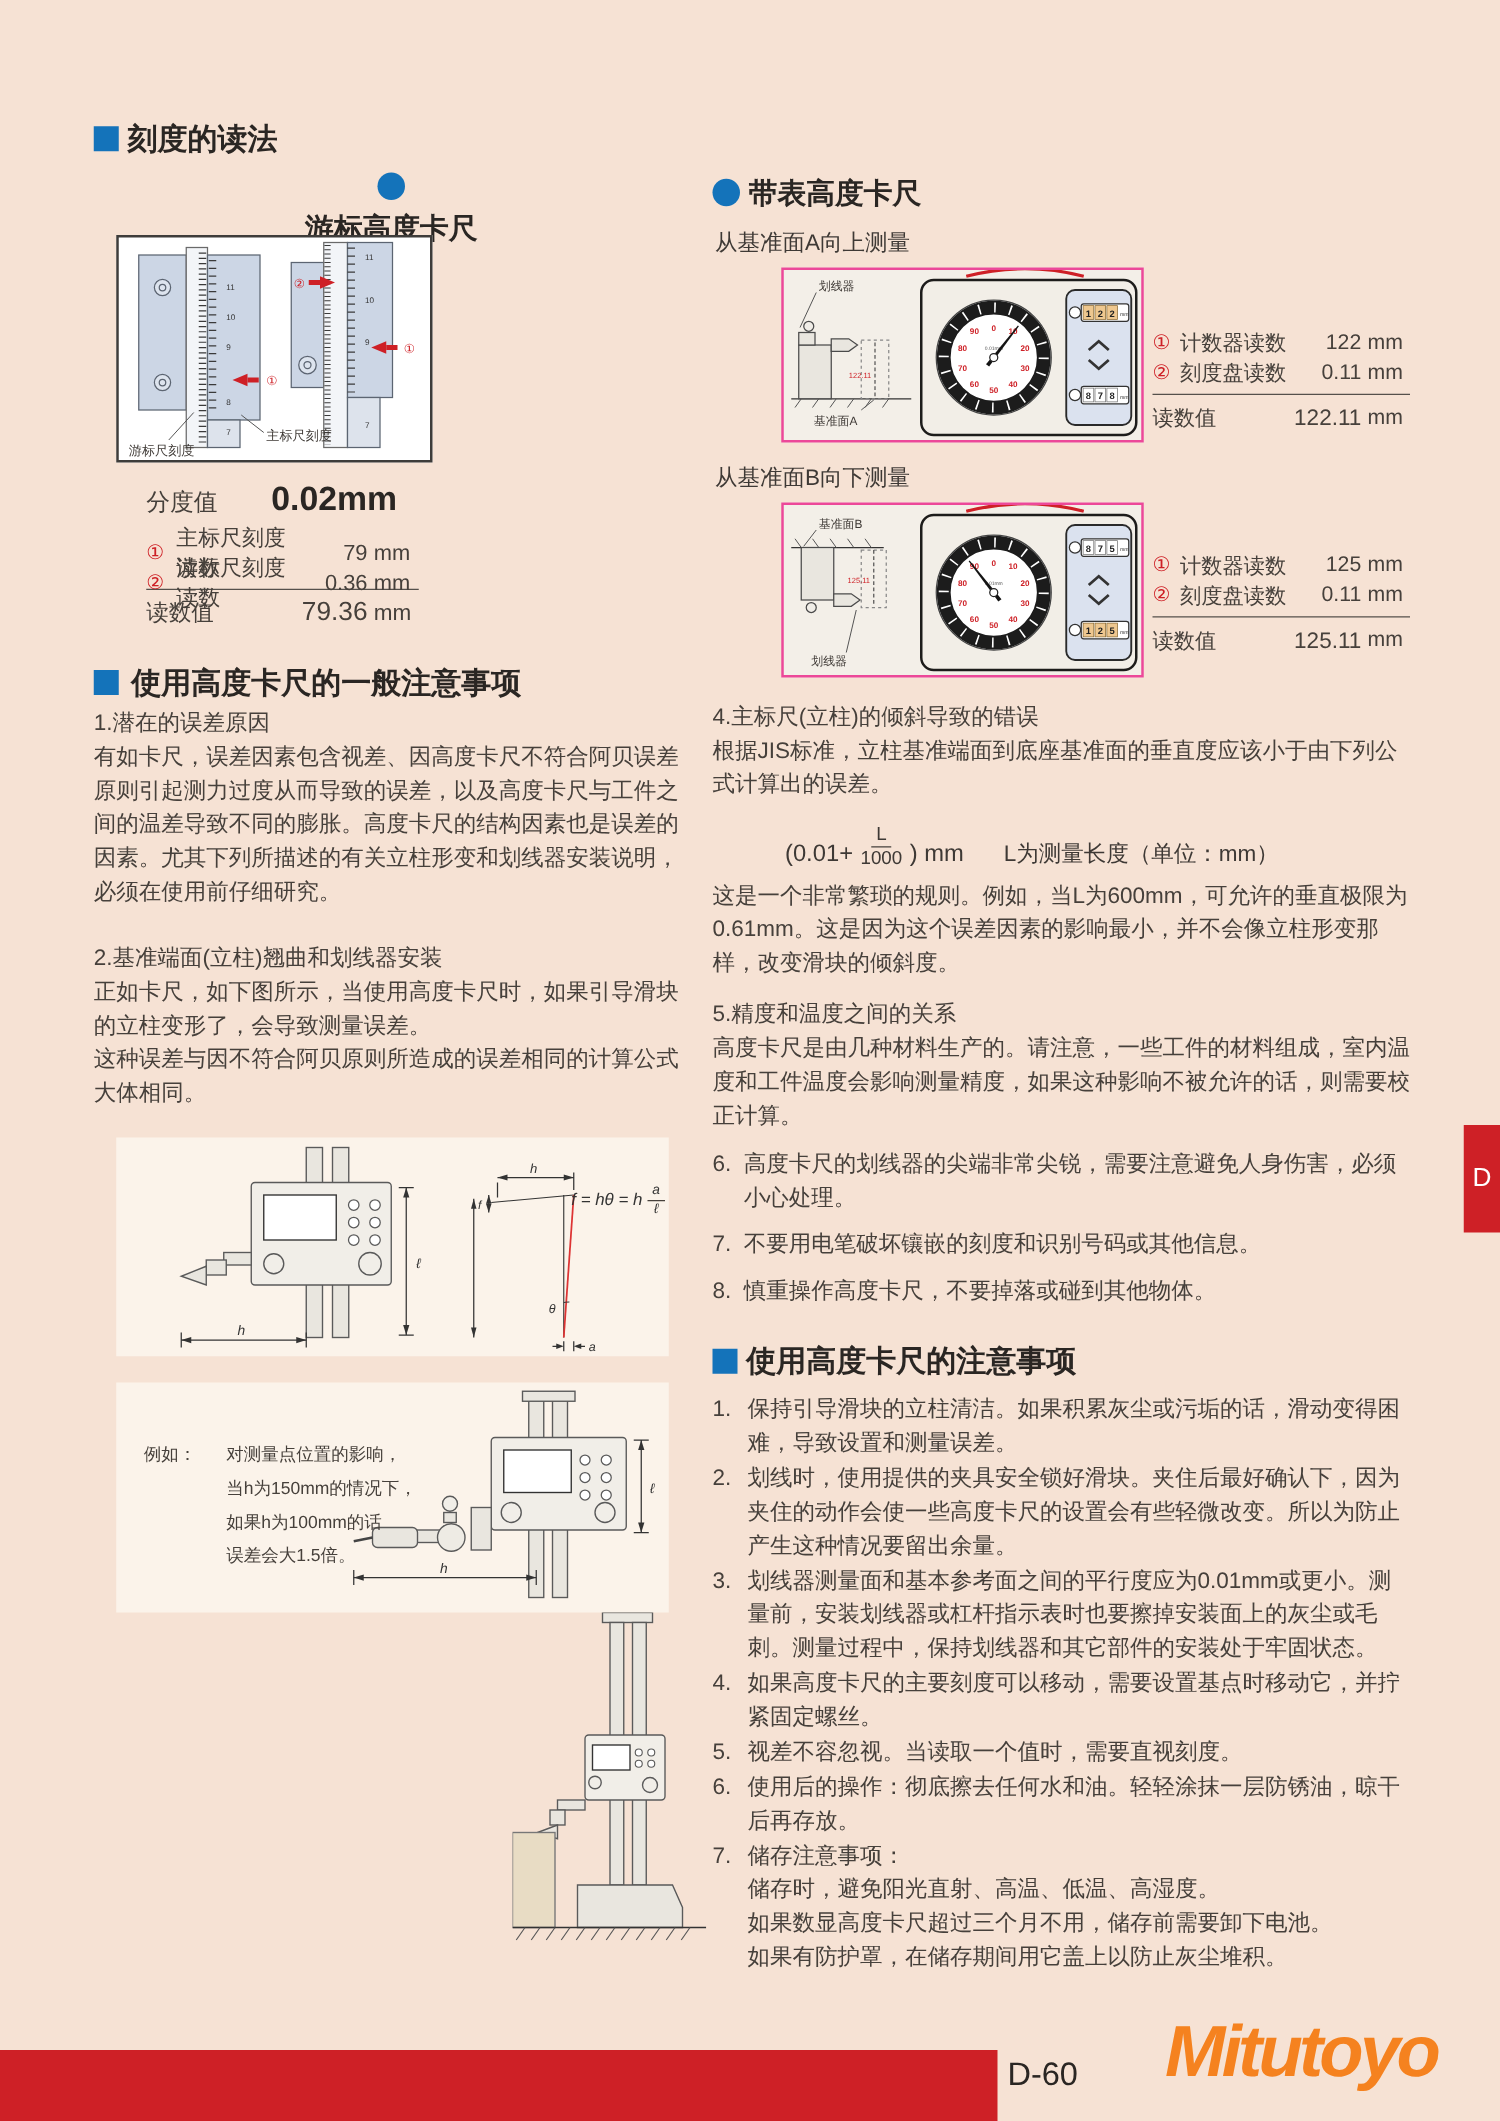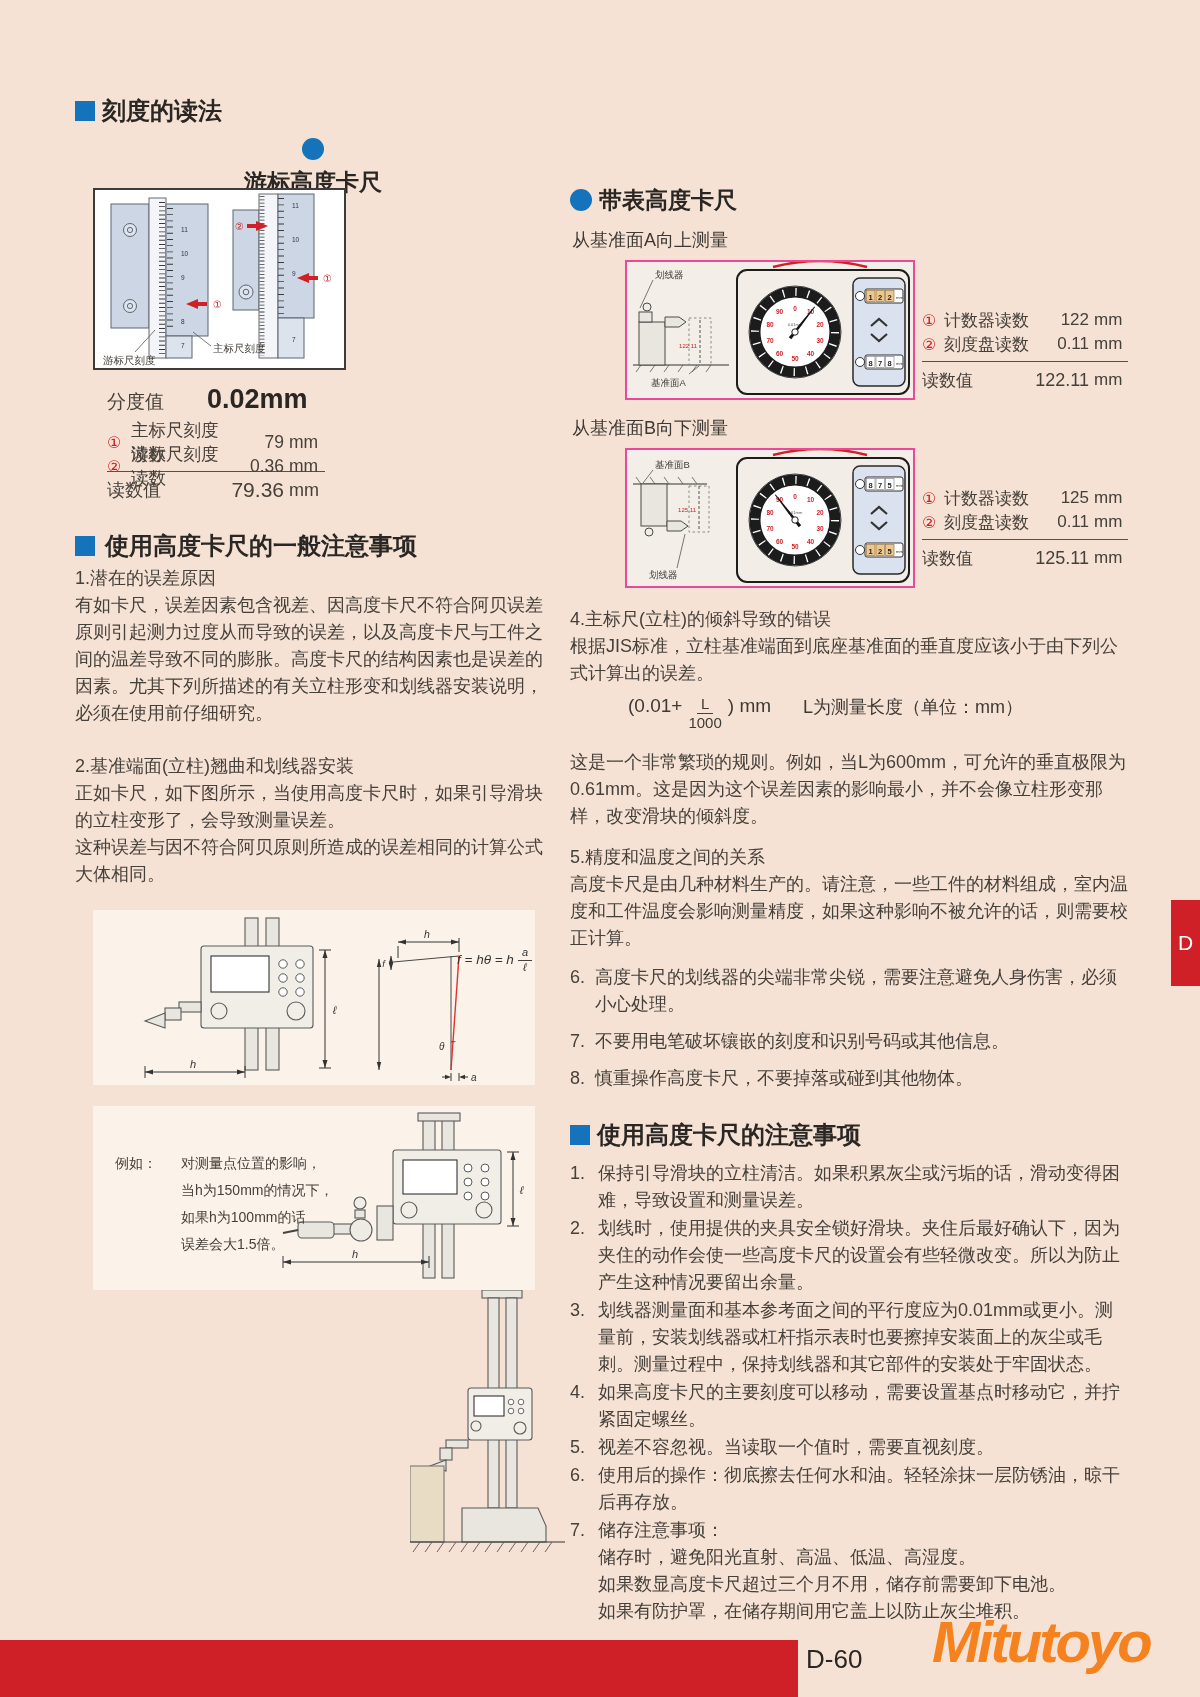--- a/index.html
+++ b/index.html
@@ -3,51 +3,51 @@
 <meta charset="utf-8">
 <style>
   html,body{margin:0;padding:0;}
   .page{position:relative;width:1200px;height:1697px;background:#f6e2d4;overflow:hidden;
         font-family:"Liberation Sans","DejaVu Sans",sans-serif;color:#46403b;}
   .col{position:absolute;}
   .col-left{left:75px;top:96px;width:476px;}
   .col-right{left:570px;top:140px;width:558px;}
   .h1{display:flex;align-items:center;gap:7px;font-size:24px;font-weight:bold;color:#2a2623;height:30px;}
   .h1 .sq{width:20px;height:20px;background:#1473ba;flex:0 0 auto;}
-  .hsub{display:flex;align-items:center;gap:7px;font-size:23px;font-weight:bold;color:#2a2623;height:28px;margin-top:46px;}
+  .hsub{display:flex;align-items:center;gap:7px;font-size:23px;font-weight:bold;color:#2a2623;height:28px;}
   .hsub .dot{width:22px;height:22px;border-radius:50%;background:#1473ba;flex:0 0 auto;}
   .body-text{font-size:18px;line-height:27px;color:#46403b;}
   .sec-title{font-size:18px;line-height:27px;color:#46403b;}
   .caption{font-size:18px;line-height:24px;color:#3e3935;}
   
   .fig{position:relative;background:#fff;border:2px solid #3e3c3a;box-sizing:border-box;}
   .instrument-fig{background:#f3efe8;border:2px solid #ec4899;}
   .panel{position:relative;background:#fbf3ea;}
   svg{display:block;}
   svg text{font-family:"Liberation Sans","DejaVu Sans",sans-serif;}
   
-  .vreadings{margin-left:32px;margin-top:14px;width:218px;}
+  .vreadings{margin-left:42px;margin-top:14px;width:218px;}
   .grad-row{display:grid;grid-template-columns:100px 1fr;align-items:baseline;height:34px;font-size:19px;}
   .grad-val{font-size:27px;font-weight:bold;color:#2a2623;}
   .r-row{display:grid;grid-template-columns:24px 1fr 58px 36px;align-items:center;height:24px;font-size:17.5px;}
   .r-row .mk{color:#ce2026;font-size:16px;}
   .r-row .val{text-align:right;padding-right:5px;}
   .rule{border-top:1.6px solid #55504b;margin:5px 0 3px;}
   .result-row{display:grid;grid-template-columns:1fr 82px 36px;align-items:center;height:30px;font-size:18px;}
   .result-row .val{text-align:right;padding-right:5px;font-size:21px;}
   .dial-row{display:flex;align-items:flex-start;}
   .dial-readings{margin-left:auto;width:206px;}
   .dial-readings .r-row{grid-template-columns:22px 1fr 52px 34px;font-size:17px;}
   .dial-readings .result-row{grid-template-columns:1fr 68px 34px;font-size:17px;}
   .dial-readings .result-row .val{font-size:18px;}
   
   .hitem{display:grid;grid-template-columns:25px 1fr;font-size:18px;line-height:27px;}
   .pitem{display:grid;grid-template-columns:28px 1fr;font-size:18px;line-height:27px;margin-bottom:1px;}
   
-  .formula-line{display:flex;align-items:flex-start;gap:6px;margin:8px 0 8px 58px;height:46px;font-size:19px;color:#3e3935;}
+  .formula-line{display:flex;align-items:flex-end;gap:6px;margin:8px 0 8px 58px;height:46px;font-size:19px;color:#3e3935;}
   .frac{display:inline-flex;flex-direction:column;align-items:center;font-size:15px;line-height:1.15;}
   .frac .top{border-bottom:1.4px solid #46403b;padding:0 4px 1px;}
   .formula-note{margin-left:26px;font-size:18px;}
   .fig-formula{position:absolute;display:flex;align-items:center;gap:4px;font-size:13.5px;font-style:italic;color:#333;}
   .fig-formula .frac{font-size:11px;}
   
   .example-text{position:absolute;left:22px;top:44px;display:grid;grid-template-columns:66px 1fr;font-size:14px;line-height:27px;color:#46403b;}
   
   .red-bar{position:absolute;left:0;top:1640px;width:798px;height:57px;background:#ce2026;}
   .page-num{position:absolute;left:806px;top:1644px;font-size:26px;color:#2a2623;}

